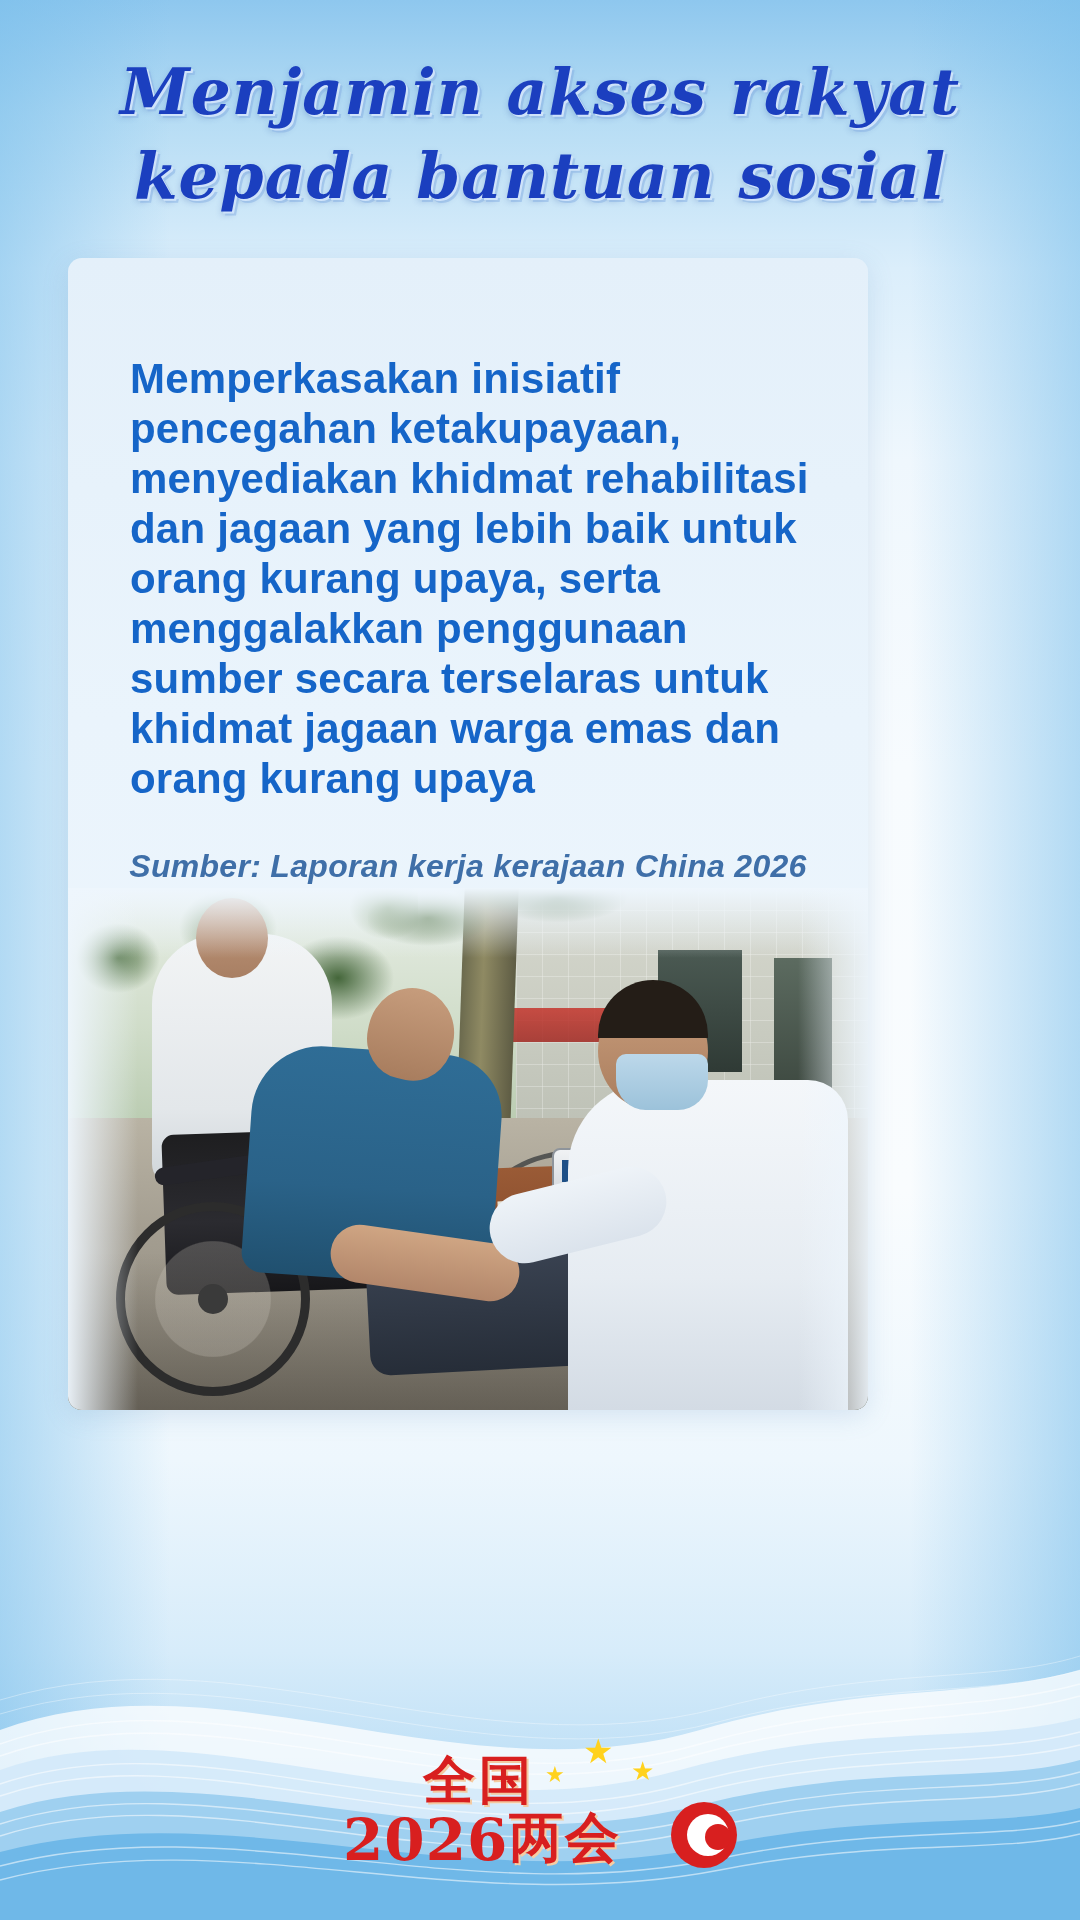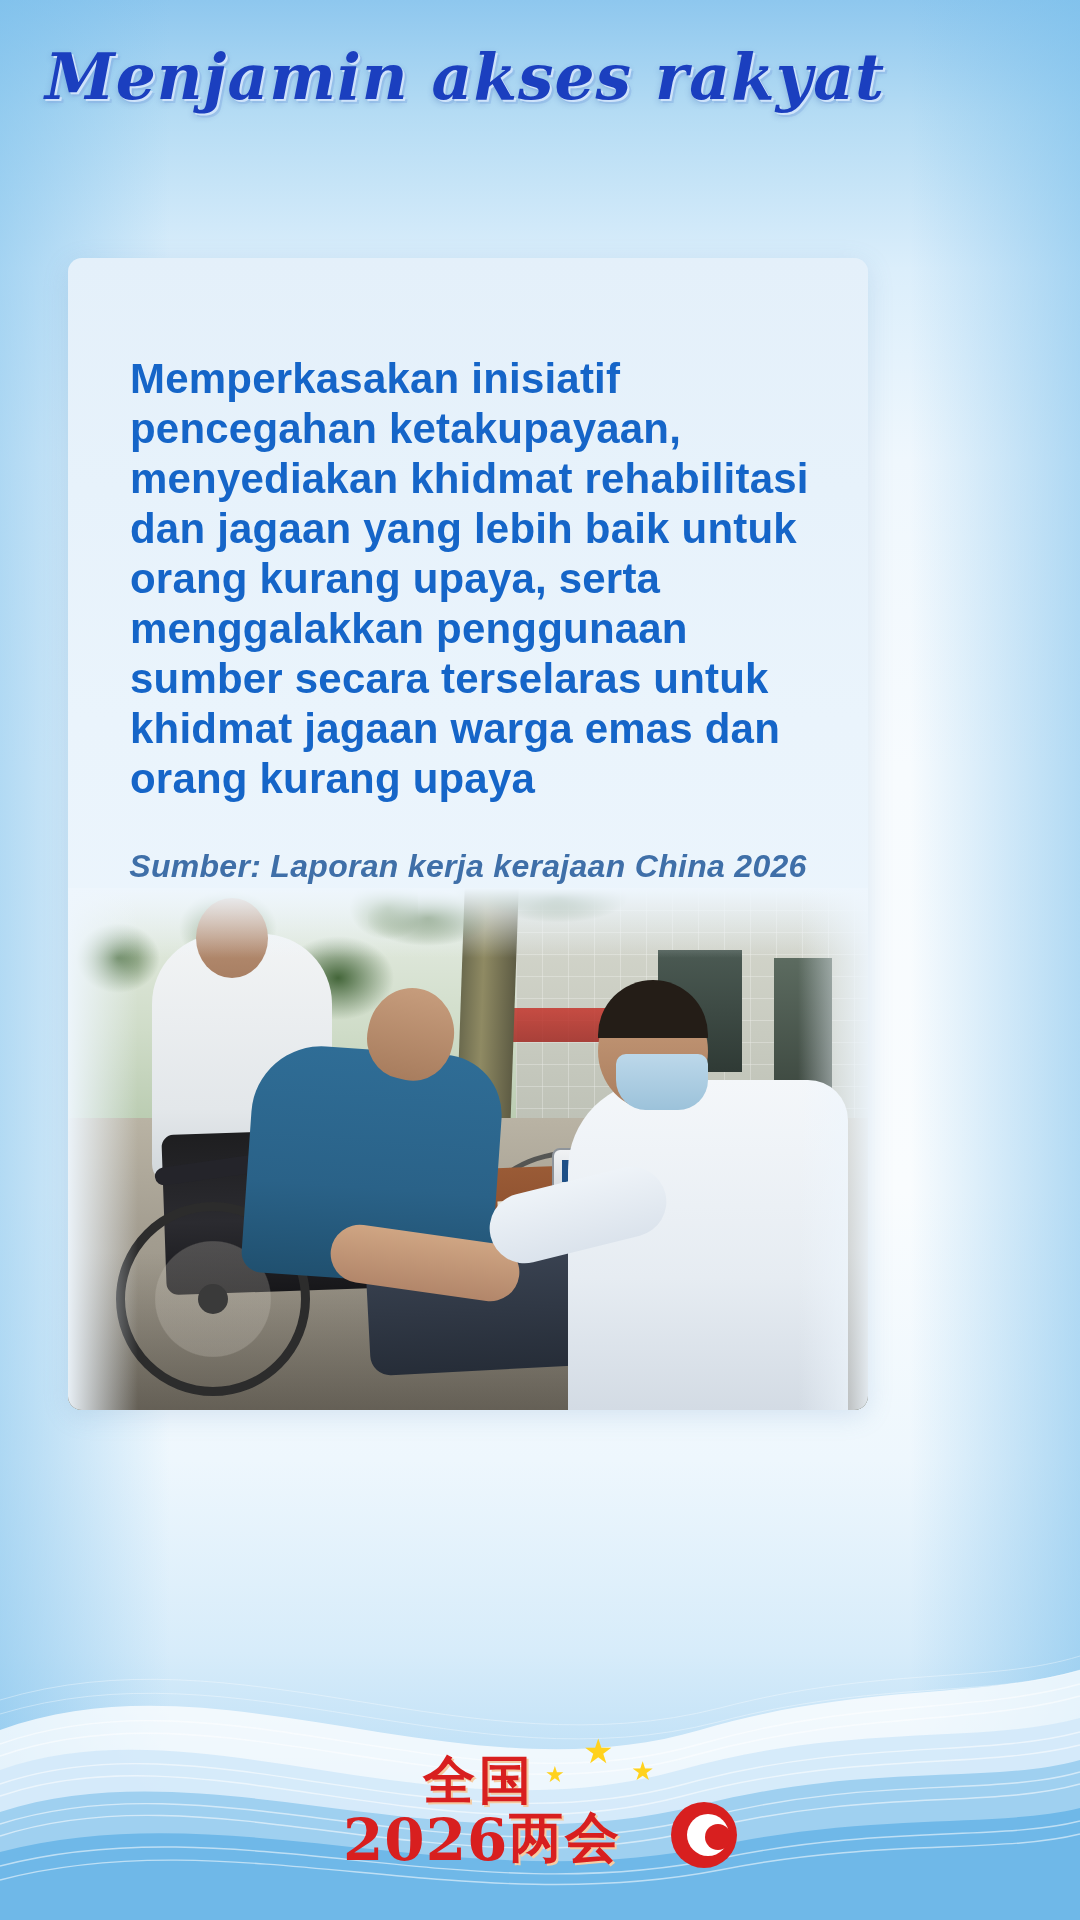--- a/index.html
+++ b/index.html
@@ -46,22 +46,22 @@
     position: absolute;
     right: 0; top: 0; bottom: 0; width: 170px;
     background: linear-gradient(270deg, rgba(120,190,235,.55), rgba(255,255,255,0));
     pointer-events: none;
   }
 
   
   .headline {
     position: relative;
     z-index: 5;
-    padding-top: 35px;
-    margin-left: 45px;
+    padding-top: 50px;
+    text-align: center;
   }
   .headline .line {
     font-family: "DejaVu Serif", serif;
     font-weight: bold;
     font-style: italic;
     font-size: 63px;
     line-height: 84px;
     letter-spacing: 1px;
     color: #1b3fbf;
     text-shadow:
@@ -427,20 +427,21 @@
     text-align: center;
   }
 </style>
 </head>
 <body>
 
 <div class="poster">
 
   <div class="headline">
     <div class="line">Menjamin akses rakyat</div>
+    <div class="line">kepada bantuan sosial</div>
   </div>
 
   <div class="card">
 
     <div class="body-text">Memperkasakan inisiatif pencegahan ketakupayaan, menyediakan khidmat rehabilitasi dan jagaan yang lebih baik untuk orang kurang upaya, serta menggalakkan penggunaan sumber secara terselaras untuk khidmat jagaan warga emas dan orang kurang upaya</div>
 
     <div class="source">Sumber: Laporan kerja kerajaan China 2026</div>
 
     <div class="photo">
       <div class="scene">

